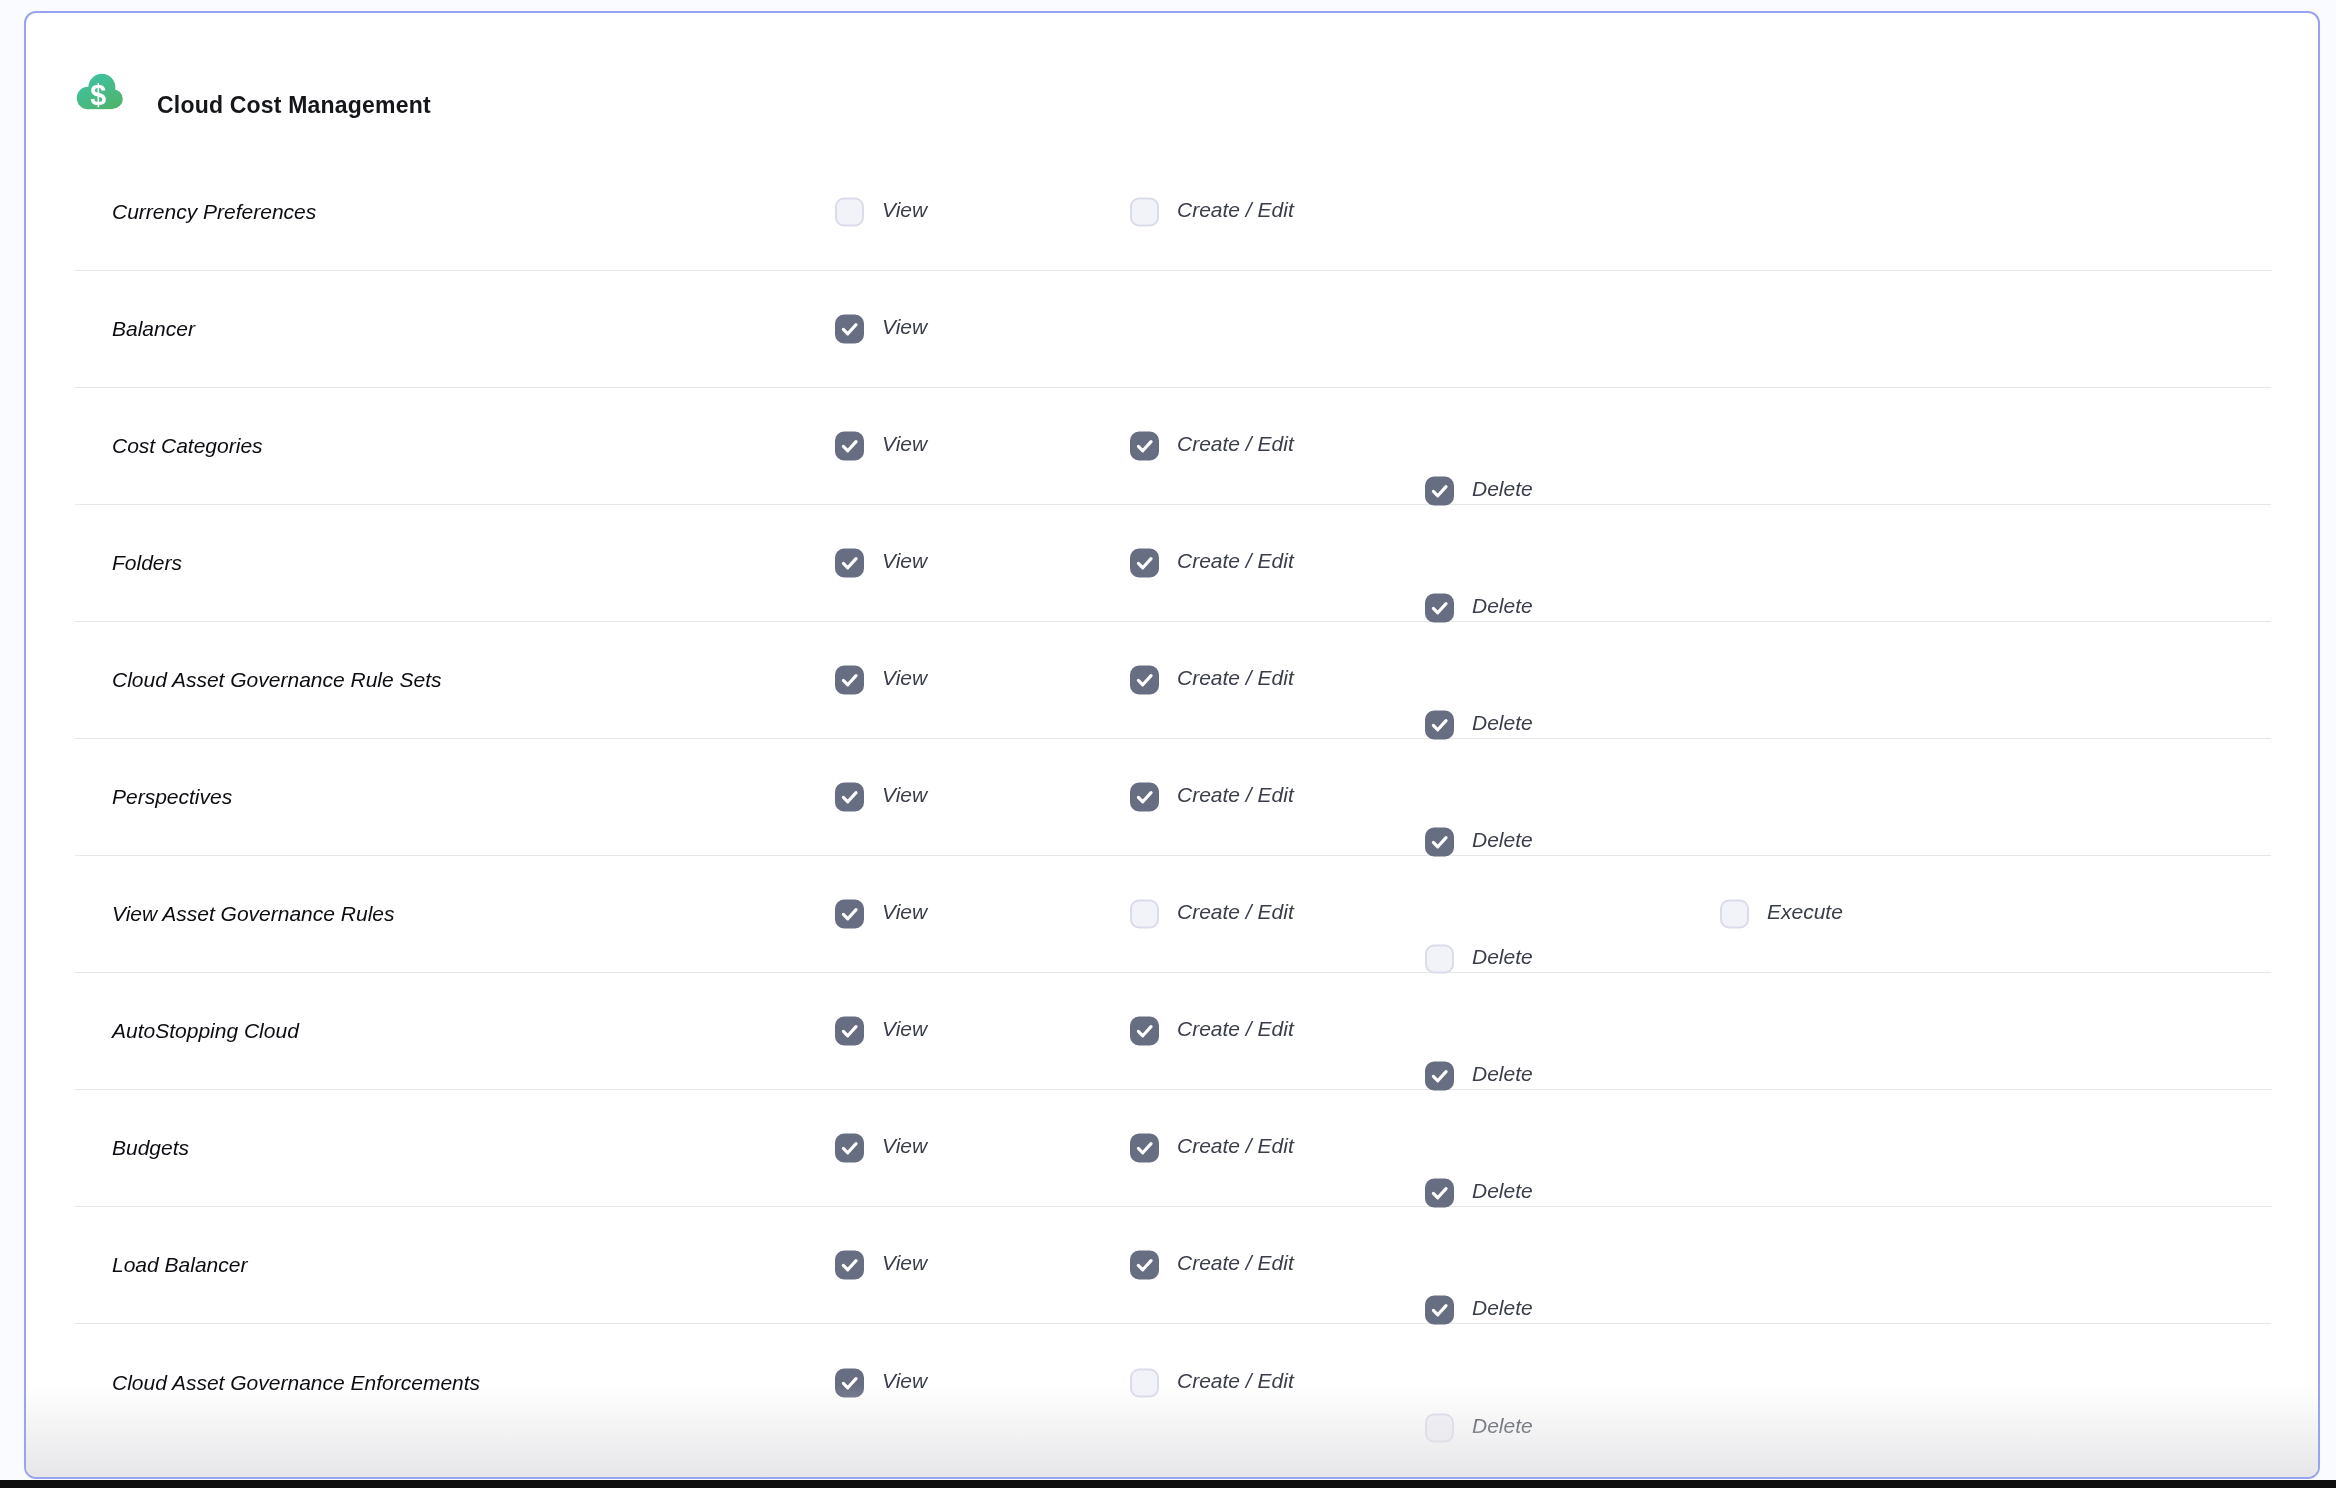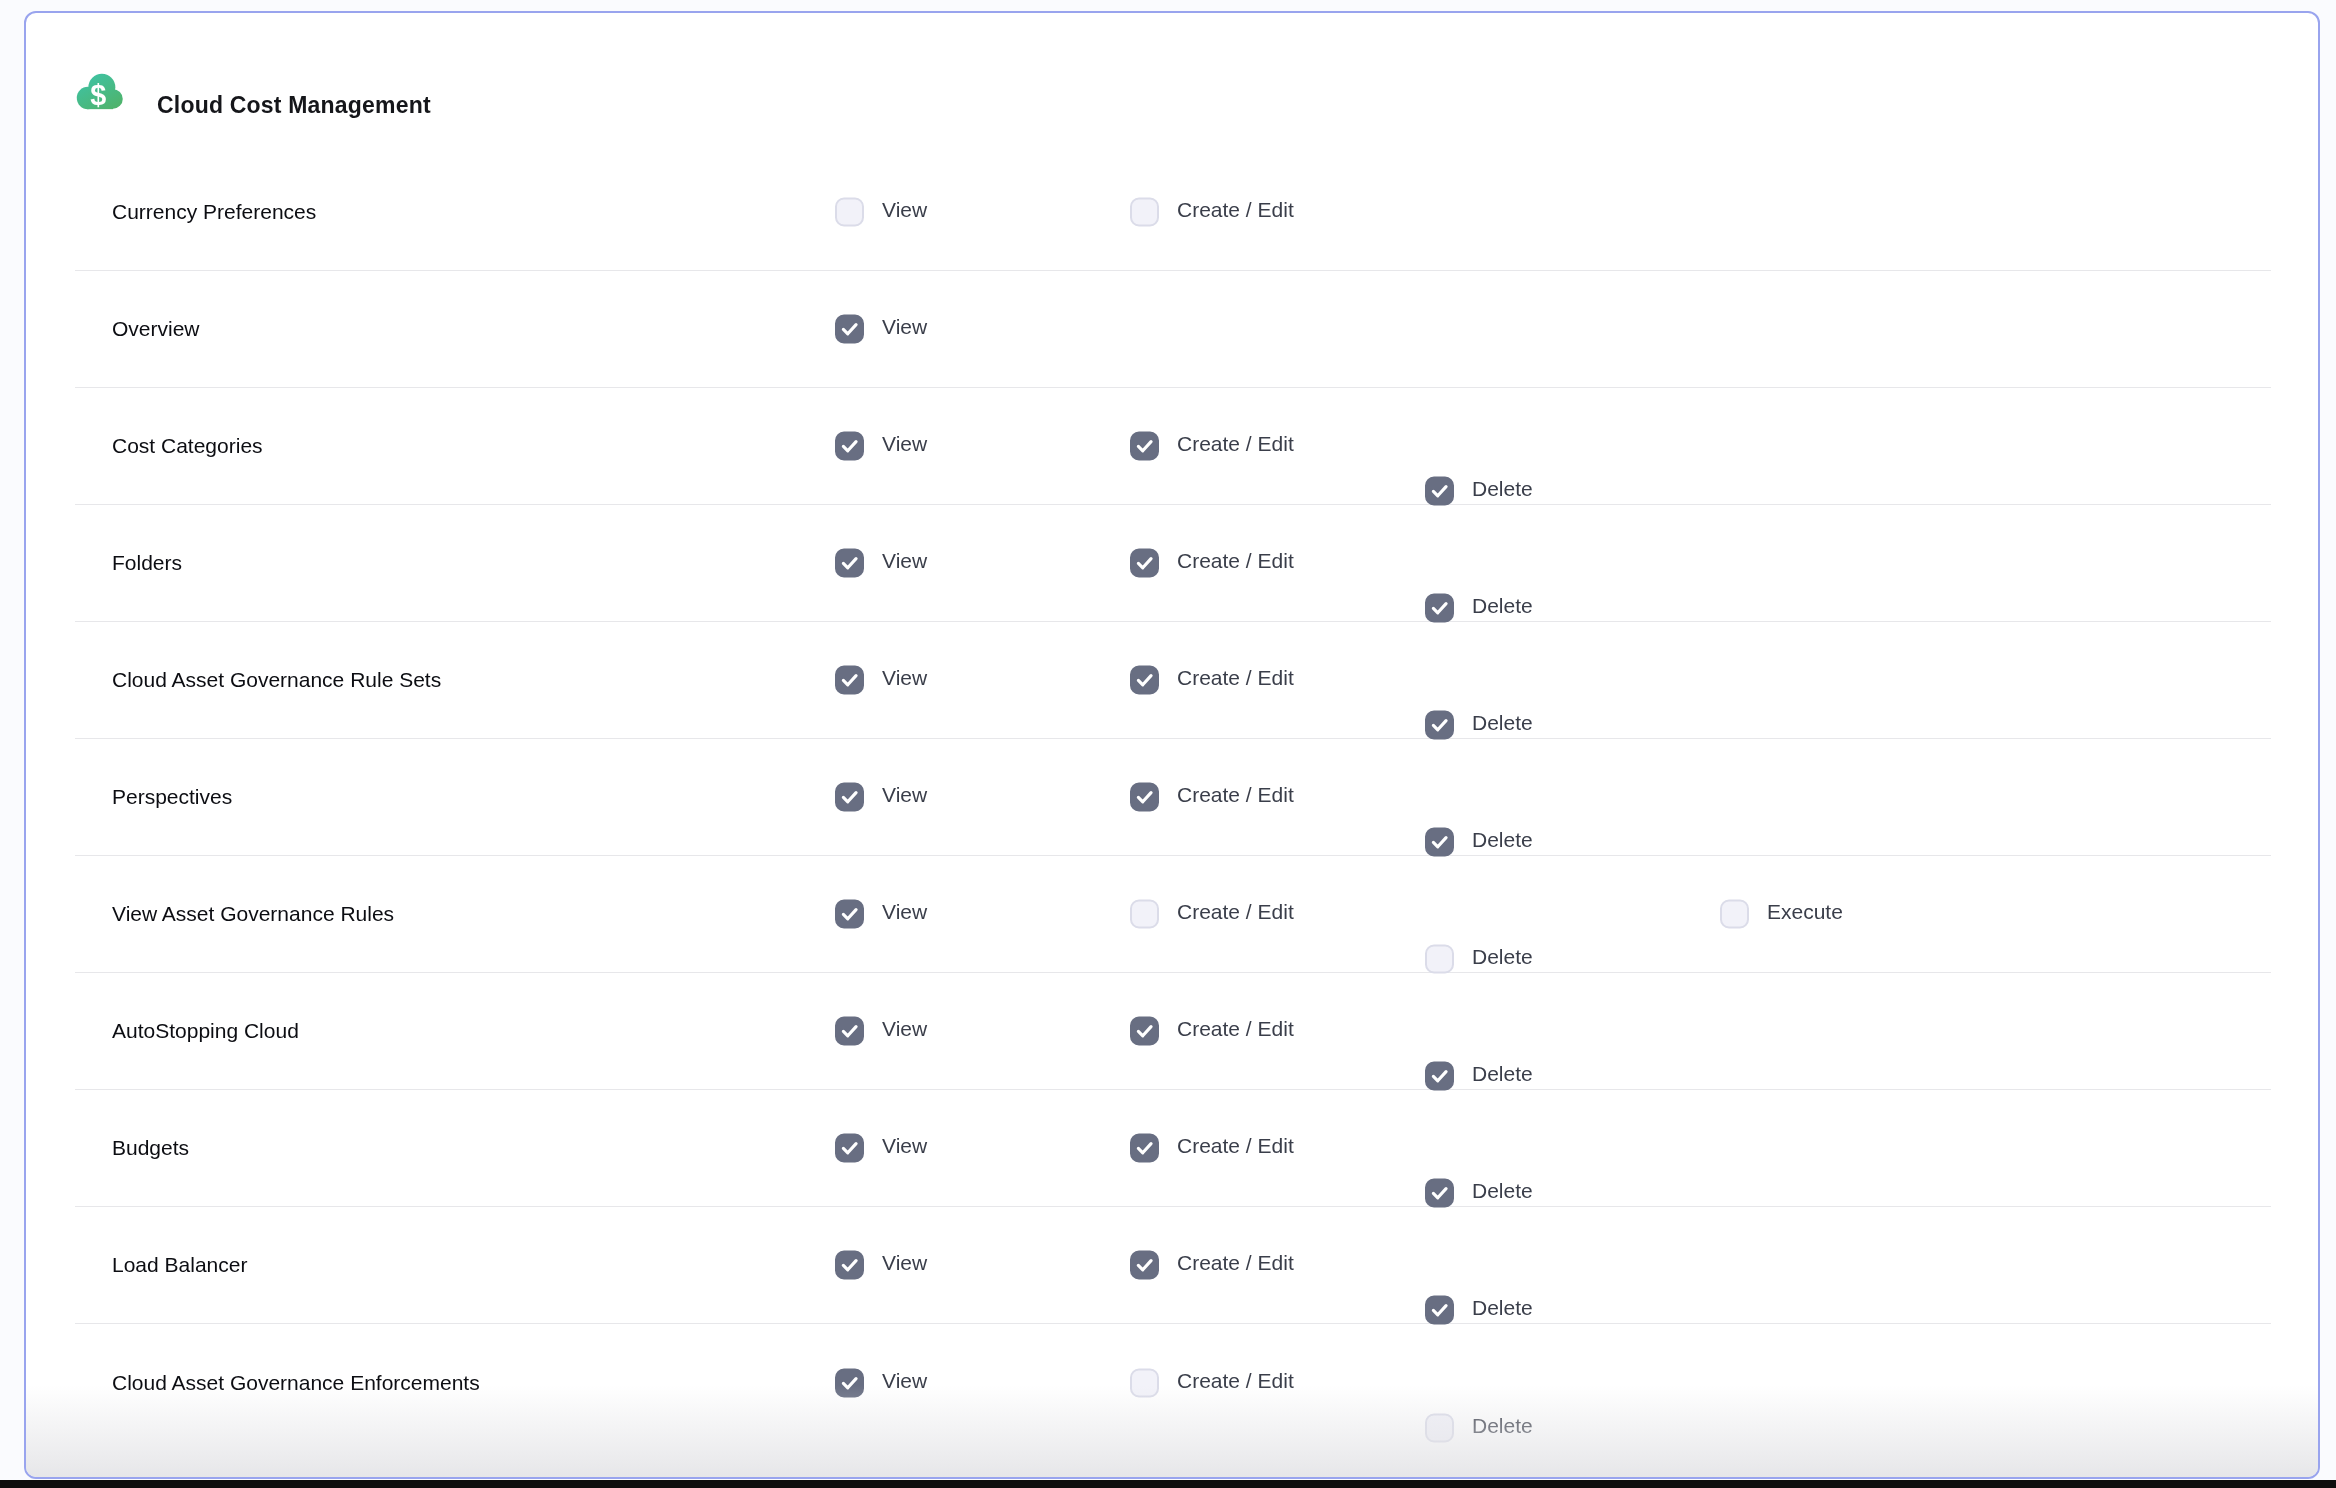--- a/index.html
+++ b/index.html
@@ -36,21 +36,21 @@
   }
 
   .rows {
     position: absolute;
     left: 49px; top: 141px;
     width: 2196px;
   }
   .row {
     position: relative;
     height: 117px;
-    display: flex; align-items: center;
+    display: flex; align-items: center; font-style: italic;
   }
   .row:not(:last-child) { border-bottom: 1px solid var(--divider, #e7e7ea); }
   .row-label {
     position: absolute;
     left: 37px; top: 50%; transform: translateY(-50%);
     font-size: 21px;
     color: #0c0d12;
     white-space: nowrap;
   }
   .row-checks { position: absolute; inset: 0; }
@@ -141,21 +141,21 @@
   </label>
             <label class="check" aria-checked="false">
     <span class="box">
       
     </span>
     <span class="check-label">Create / Edit</span>
   </label>
           </div>
   </div>
         <div class="row">
-    <span class="row-label">Overview</span>
+    <span class="row-label">Balancer</span>
     <div class="row-checks">
             <label class="check checked" aria-checked="true">
     <span class="box">
       <svg viewBox="0 0 24 24" aria-hidden="true">
         <path d="M5 12.5l5 5L19.5 7" fill="none" stroke="#ffffff" stroke-width="3.6" stroke-linecap="round" stroke-linejoin="round"></path>
       </svg>
     </span>
     <span class="check-label">View</span>
   </label>
           </div>

